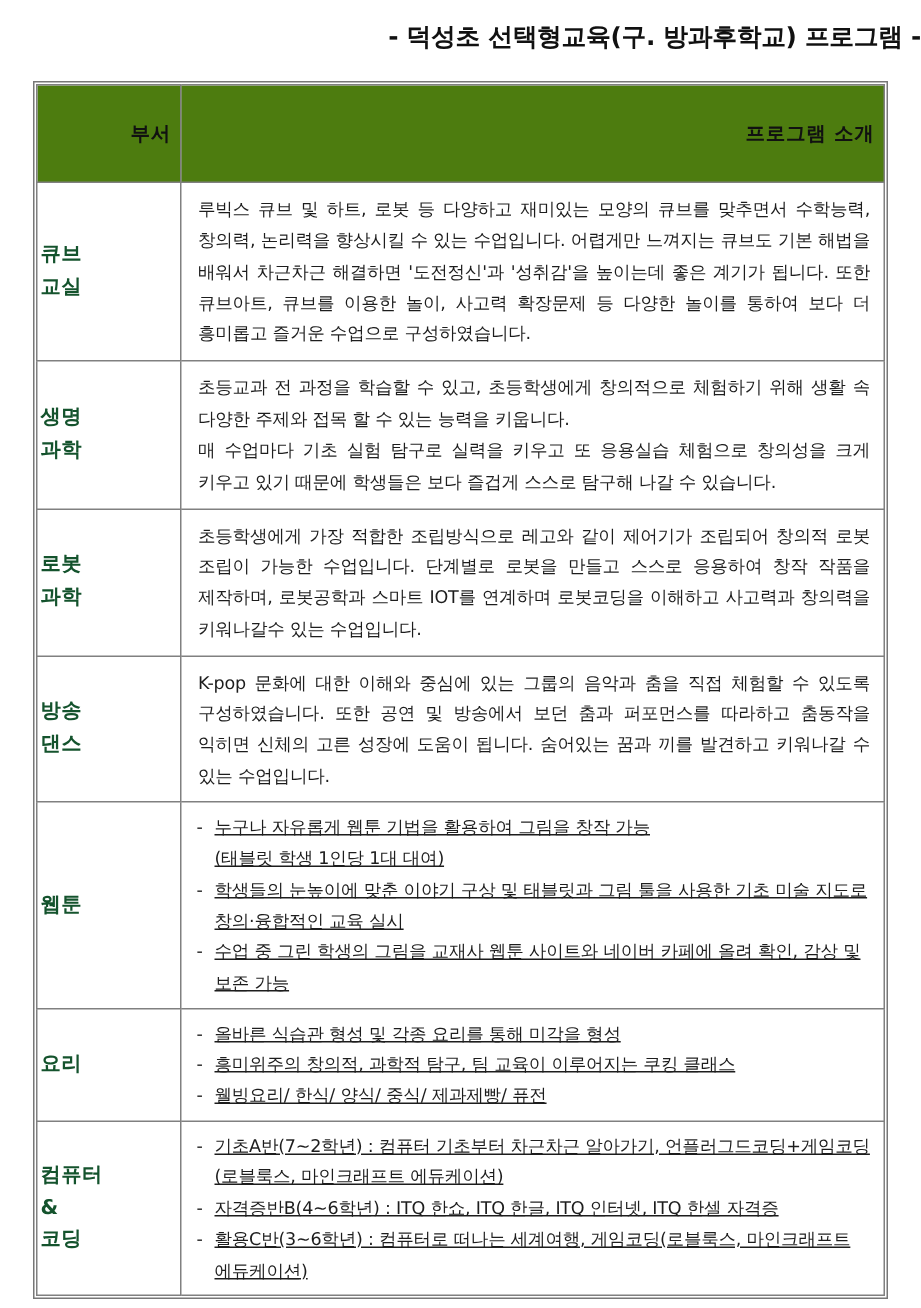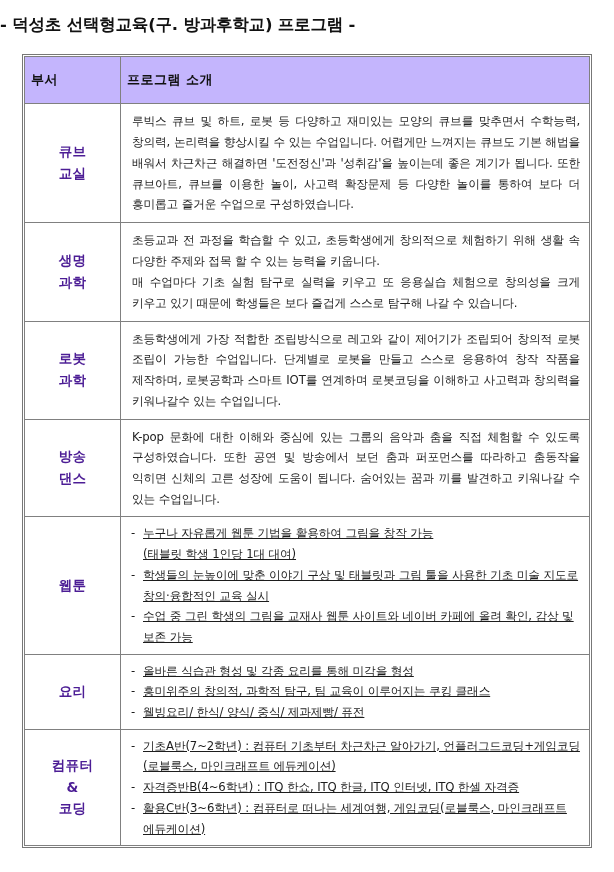--- a/index.html
+++ b/index.html
@@ -17,21 +17,21 @@
   }
 
   .page {
     position: relative;
     width: 614px;
     height: 872px;
     box-sizing: border-box;
   }
 
   .doc-title {
-    text-align: left;
+    text-align: right;
     font-size: 16.5px;
     font-weight: bold;
     letter-spacing: -0.2px;
     padding-top: 14px;
     padding-bottom: 0;
     line-height: 1.3;
     color: #111111;
     white-space: nowrap;
   }
 
@@ -53,36 +53,35 @@
   table.program-table col.col-desc { width: auto; }
 
   table.program-table th,
   table.program-table td {
     border: 1px solid #808080;
     vertical-align: middle;
     box-sizing: border-box;
   }
 
   thead th {
-    background: #c4b5fd;
+    background: #4d7c0f;
     font-size: 13px;
     font-weight: bold;
     color: #111111;
-    height: 47px;
+    height: 65px;
     padding: 4px 6px;
-    text-align: left;
+    text-align: right;
     letter-spacing: 0.5px;
   }
 
   td.dept-cell {
-    text-align: center;
     font-size: 13.5px;
     font-weight: bold;
     line-height: 1.62;
-    color: #4c1d95;
+    color: #14532d;
     padding: 4px 2px;
     letter-spacing: 0.3px;
   }
   td.dept-cell .dept-line {
     display: block;
     white-space: nowrap;
   }
 
   td.desc-cell {
     font-size: 11.7px;

